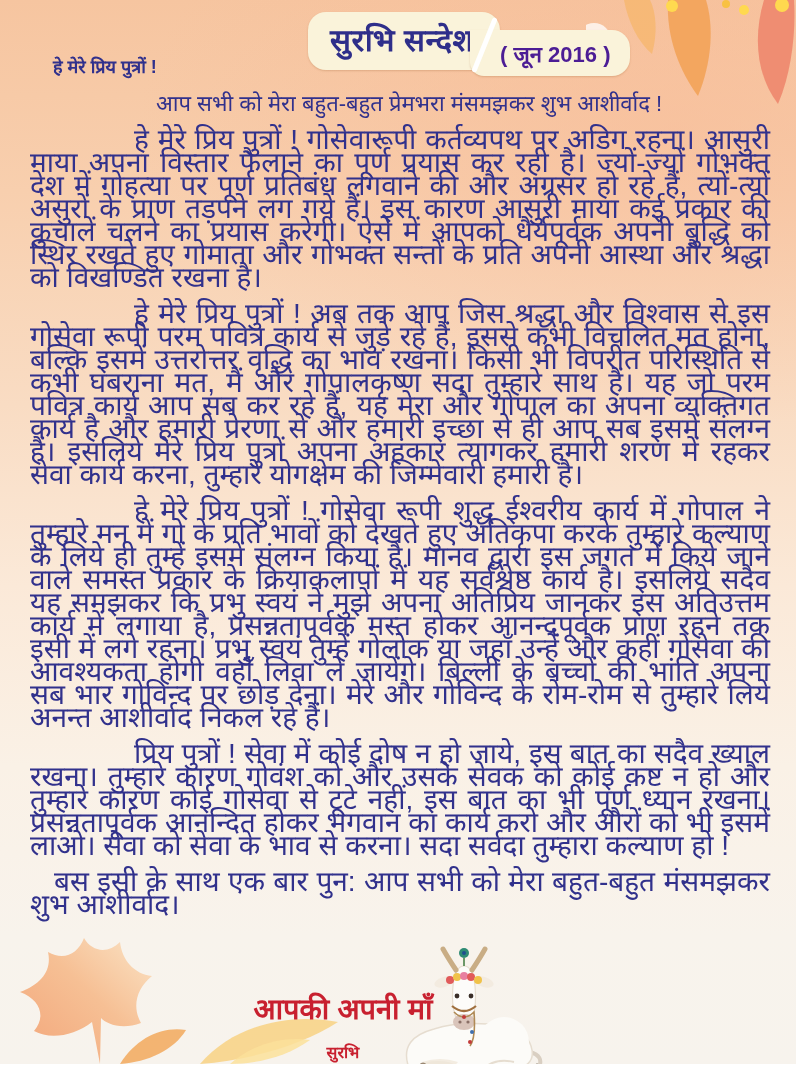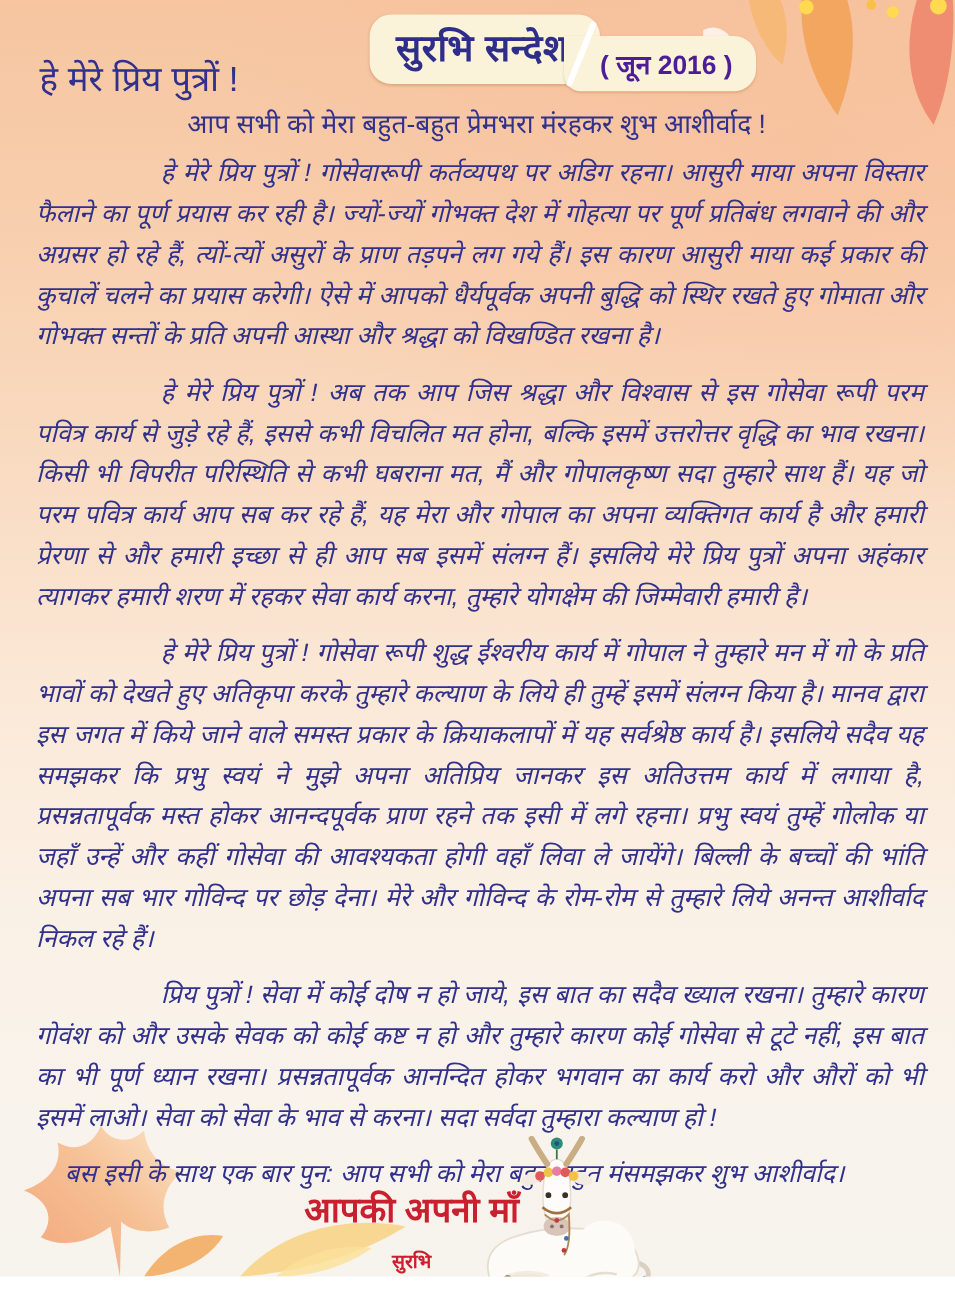--- a/index.html
+++ b/index.html
@@ -33,26 +33,26 @@
   .date-text{font-size:22px;font-weight:bold;color:#4c1d95;white-space:nowrap;}
   .pill-seam{
     position:absolute;left:482px;top:8px;width:5px;height:58px;
     background:#fff;transform:rotate(22deg);border-radius:3px;z-index:4;
   }
   
   .content{
     position:absolute;left:30px;right:26px;top:50px;z-index:2;
     color:#31318c;
   }
-  .salutation{font-size:29px;line-height:34px;margin-left:3px;font-weight:400;}
+  .salutation{font-size:18px;line-height:34px;margin-left:23px;font-weight:700;}
   .greeting{font-size:22px;line-height:40px;margin-left:126px;margin-bottom:4px;font-weight:500;}
   .content p{
-    font-size:21px;line-height:34px;
+    font-size:28px;line-height:23px;
     text-align:justify;text-indent:104px;
-    margin:0 0 13px;font-weight:500;font-style:italic;
+    margin:0 0 13px;font-weight:500;
   }
   .content p.closing{text-indent:24px;margin-bottom:0;}
   
   .signature{
     position:absolute;left:248px;top:996px;width:190px;z-index:3;
     color:#c8202f;font-weight:bold;text-align:center;
   }
   .signature .sig-line1{font-size:29px;line-height:26px;}
   .signature .sig-line2{font-size:16px;line-height:26px;margin-top:18px;}
   
@@ -96,21 +96,21 @@
       <span class="title-text">सुरभि सन्देश</span>
     </div>
     <div class="date-pill">
       <span class="date-text">( जून 2016 )</span>
     </div>
     <div class="pill-seam"></div>
   </div>
 
   <div class="content">
     <div class="salutation">हे मेरे प्रिय पुत्रों !</div>
-    <div class="greeting">आप सभी को मेरा बहुत-बहुत प्रेमभरा मंरहकर शुभ आशीर्वाद !</div>
+    <div class="greeting">आप सभी को मेरा बहुत-बहुत प्रेमभरा मंसमझकर शुभ आशीर्वाद !</div>
     <p>हे मेरे प्रिय पुत्रों ! गोसेवारूपी कर्तव्यपथ पर अडिग रहना। आसुरी माया अपना विस्तार फैलाने का पूर्ण प्रयास कर रही है। ज्यों-ज्यों गोभक्त देश में गोहत्या पर पूर्ण प्रतिबंध लगवाने की और अग्रसर हो रहे हैं, त्यों-त्यों असुरों के प्राण तड़पने लग गये हैं। इस कारण आसुरी माया कई प्रकार की कुचालें चलने का प्रयास करेगी। ऐसे में आपको धैर्यपूर्वक अपनी बुद्धि को स्थिर रखते हुए गोमाता और गोभक्त सन्तों के प्रति अपनी आस्था और श्रद्धा को विखण्डित रखना है।</p>
     <p>हे मेरे प्रिय पुत्रों ! अब तक आप जिस श्रद्धा और विश्वास से इस गोसेवा रूपी परम पवित्र कार्य से जुड़े रहे हैं, इससे कभी विचलित मत होना, बल्कि इसमें उत्तरोत्तर वृद्धि का भाव रखना। किसी भी विपरीत परिस्थिति से कभी घबराना मत, मैं और गोपालकृष्ण सदा तुम्हारे साथ हैं। यह जो परम पवित्र कार्य आप सब कर रहे हैं, यह मेरा और गोपाल का अपना व्यक्तिगत कार्य है और हमारी प्रेरणा से और हमारी इच्छा से ही आप सब इसमें संलग्न हैं। इसलिये मेरे प्रिय पुत्रों अपना अहंकार त्यागकर हमारी शरण में रहकर सेवा कार्य करना, तुम्हारे योगक्षेम की जिम्मेवारी हमारी है।</p>
     <p>हे मेरे प्रिय पुत्रों ! गोसेवा रूपी शुद्ध ईश्वरीय कार्य में गोपाल ने तुम्हारे मन में गो के प्रति भावों को देखते हुए अतिकृपा करके तुम्हारे कल्याण के लिये ही तुम्हें इसमें संलग्न किया है। मानव द्वारा इस जगत में किये जाने वाले समस्त प्रकार के क्रियाकलापों में यह सर्वश्रेष्ठ कार्य है। इसलिये सदैव यह समझकर कि प्रभु स्वयं ने मुझे अपना अतिप्रिय जानकर इस अतिउत्तम कार्य में लगाया है, प्रसन्नतापूर्वक मस्त होकर आनन्दपूर्वक प्राण रहने तक इसी में लगे रहना। प्रभु स्वयं तुम्हें गोलोक या जहाँ उन्हें और कहीं गोसेवा की आवश्यकता होगी वहाँ लिवा ले जायेंगे। बिल्ली के बच्चों की भांति अपना सब भार गोविन्द पर छोड़ देना। मेरे और गोविन्द के रोम-रोम से तुम्हारे लिये अनन्त आशीर्वाद निकल रहे हैं।</p>
     <p>प्रिय पुत्रों ! सेवा में कोई दोष न हो जाये, इस बात का सदैव ख्याल रखना। तुम्हारे कारण गोवंश को और उसके सेवक को कोई कष्ट न हो और तुम्हारे कारण कोई गोसेवा से टूटे नहीं, इस बात का भी पूर्ण ध्यान रखना। प्रसन्नतापूर्वक आनन्दित होकर भगवान का कार्य करो और औरों को भी इसमें लाओ। सेवा को सेवा के भाव से करना। सदा सर्वदा तुम्हारा कल्याण हो !</p>
     <p class="closing">बस इसी के साथ एक बार पुन: आप सभी को मेरा बहुत-बहुत मंसमझकर शुभ आशीर्वाद।</p>
   </div>
 
   <div class="signature">
     <div class="sig-line1">आपकी अपनी माँ</div>
     <div class="sig-line2">सुरभि</div>

